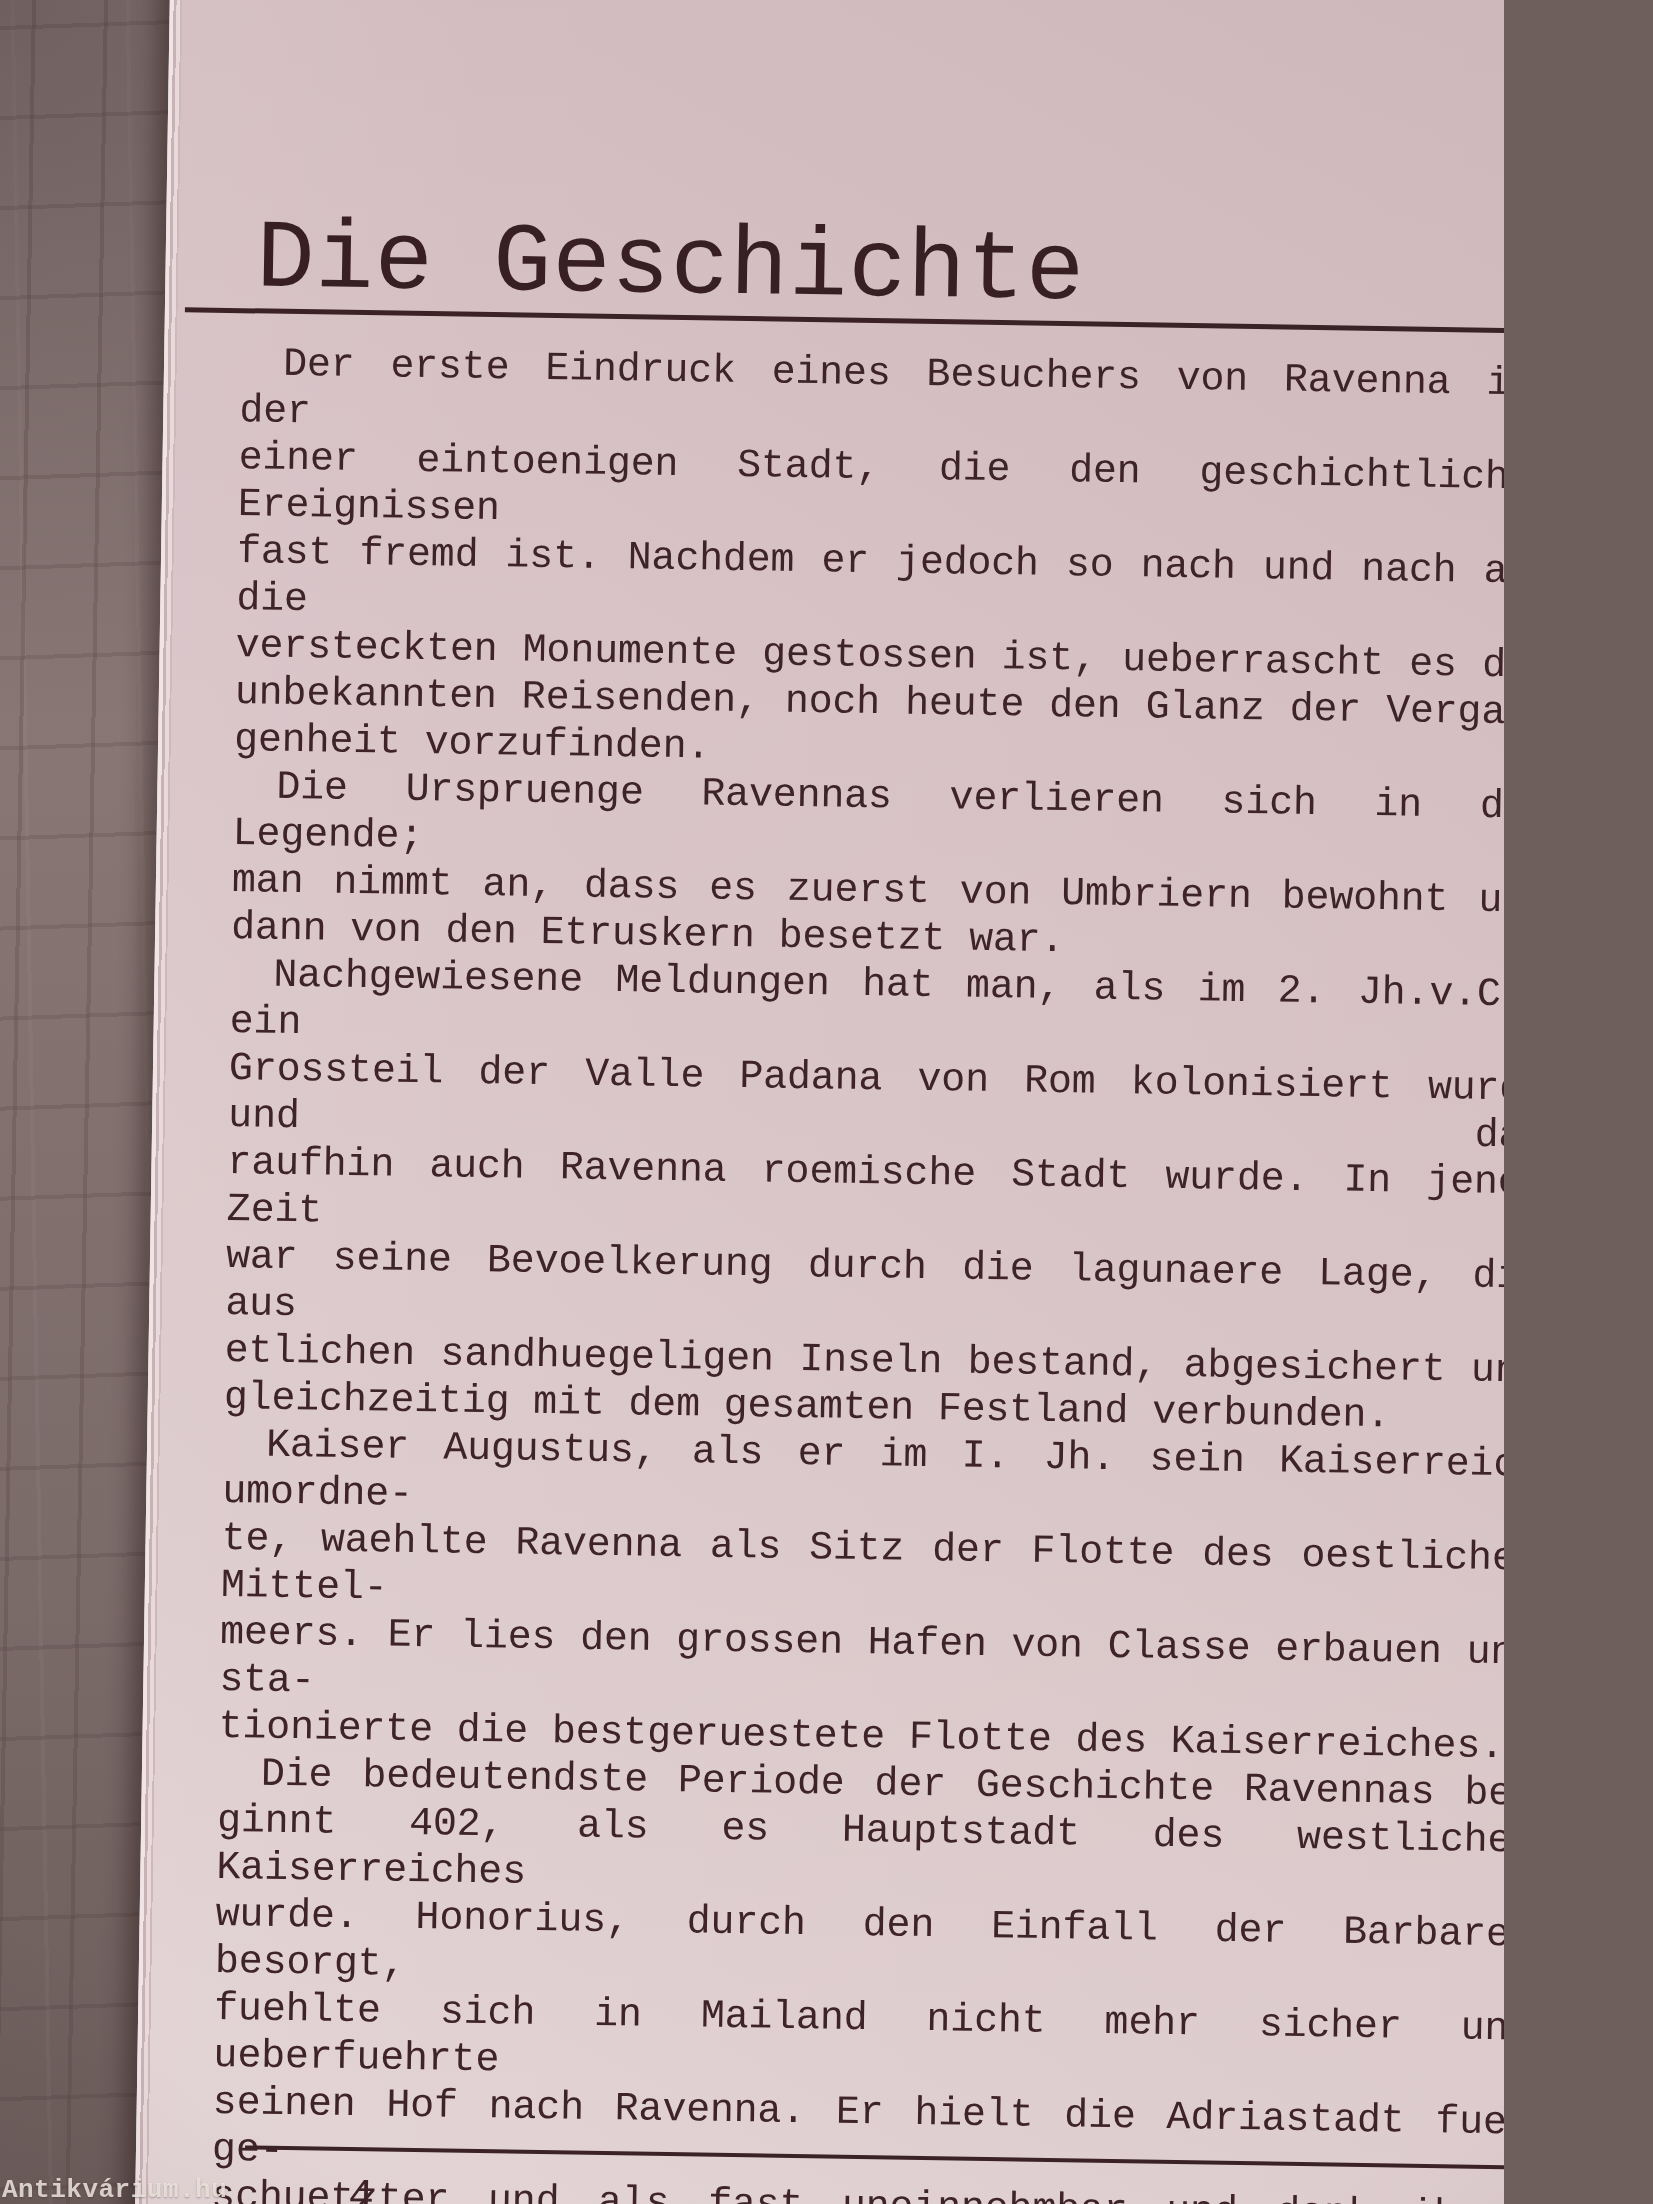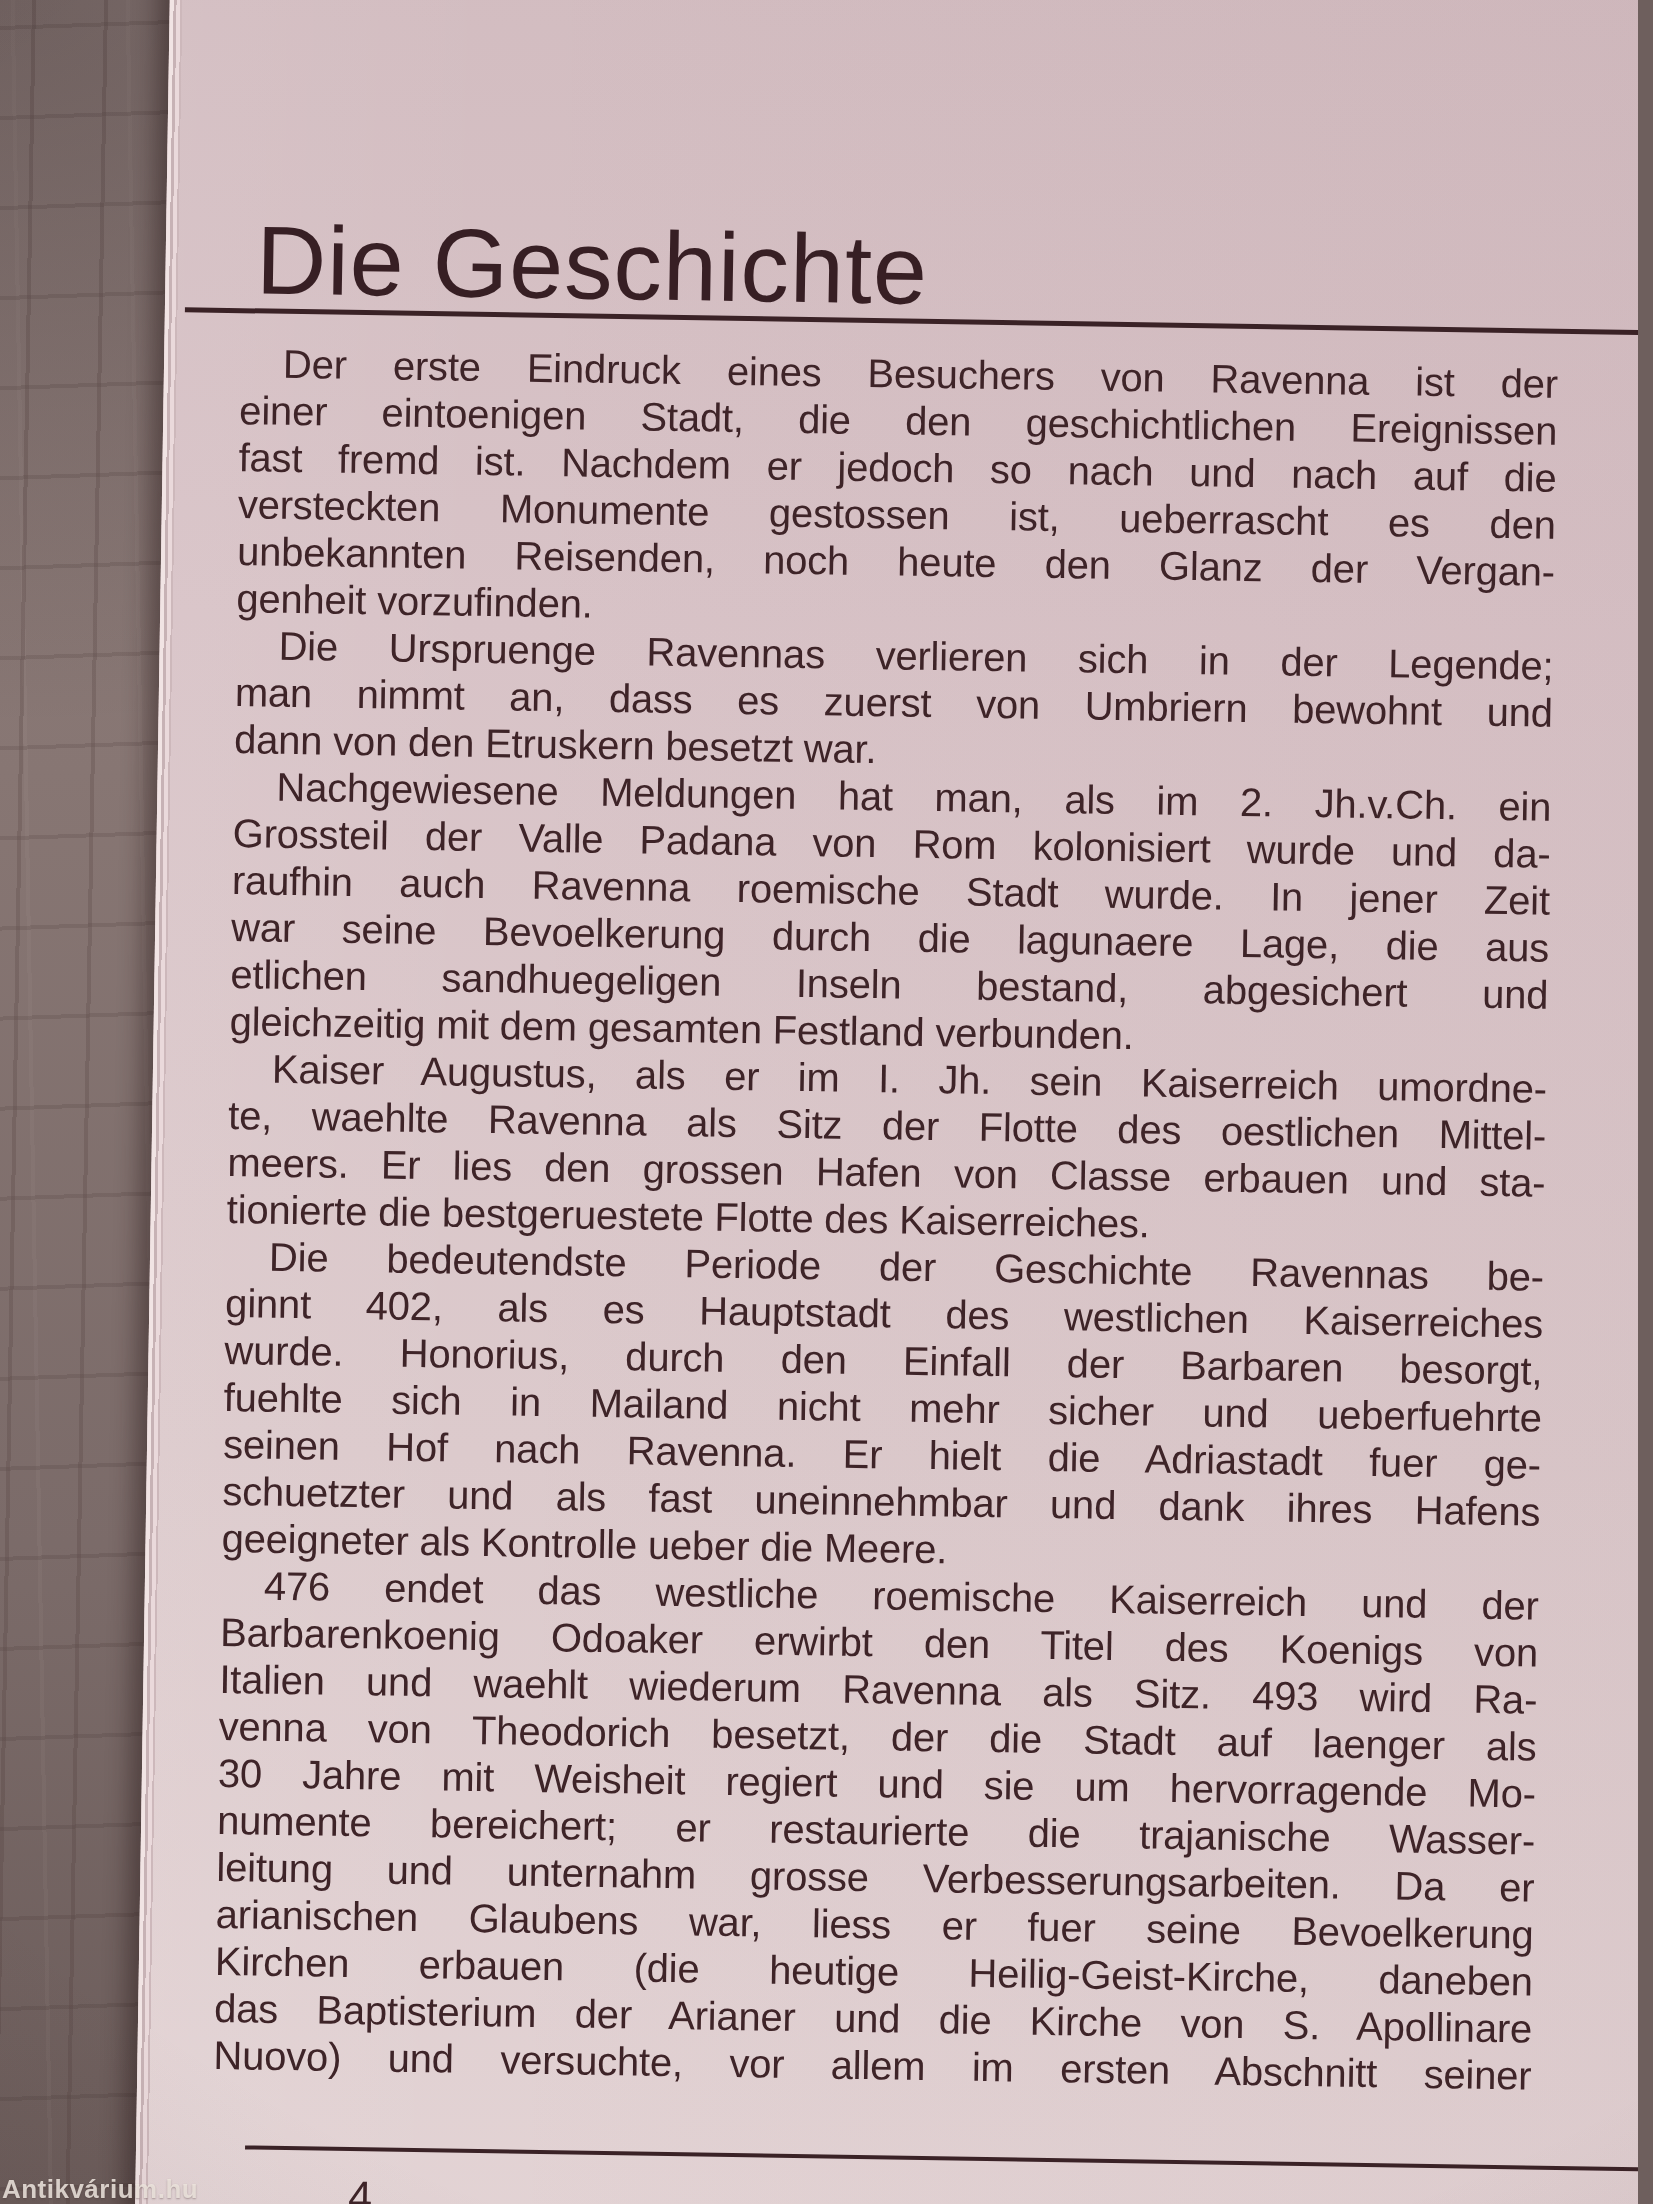--- a/index.html
+++ b/index.html
@@ -3,21 +3,21 @@
 <meta charset="utf-8">
 <style>
   html, body { margin:0; padding:0; }
   body {
     width:1654px; height:2205px;
     font-family:"Liberation Sans", sans-serif;
     background:#6e5f5d;
     overflow:hidden;
   }
   #stage {
-    position:relative; width:1638px; height:2205px; overflow:hidden;
+    position:relative; width:1504px; height:2205px; overflow:hidden;font-family:Liberation Mono, monospace;
   }
   
   .wood {
     position:absolute; inset:0;
     background:
       linear-gradient(180deg, #8f7f7d 0%, #877673 35%, #7b6b69 70%, #6b5c5a 100%);
   }
   .wood::before {
     content:""; position:absolute; inset:0; opacity:.55;
     background:

